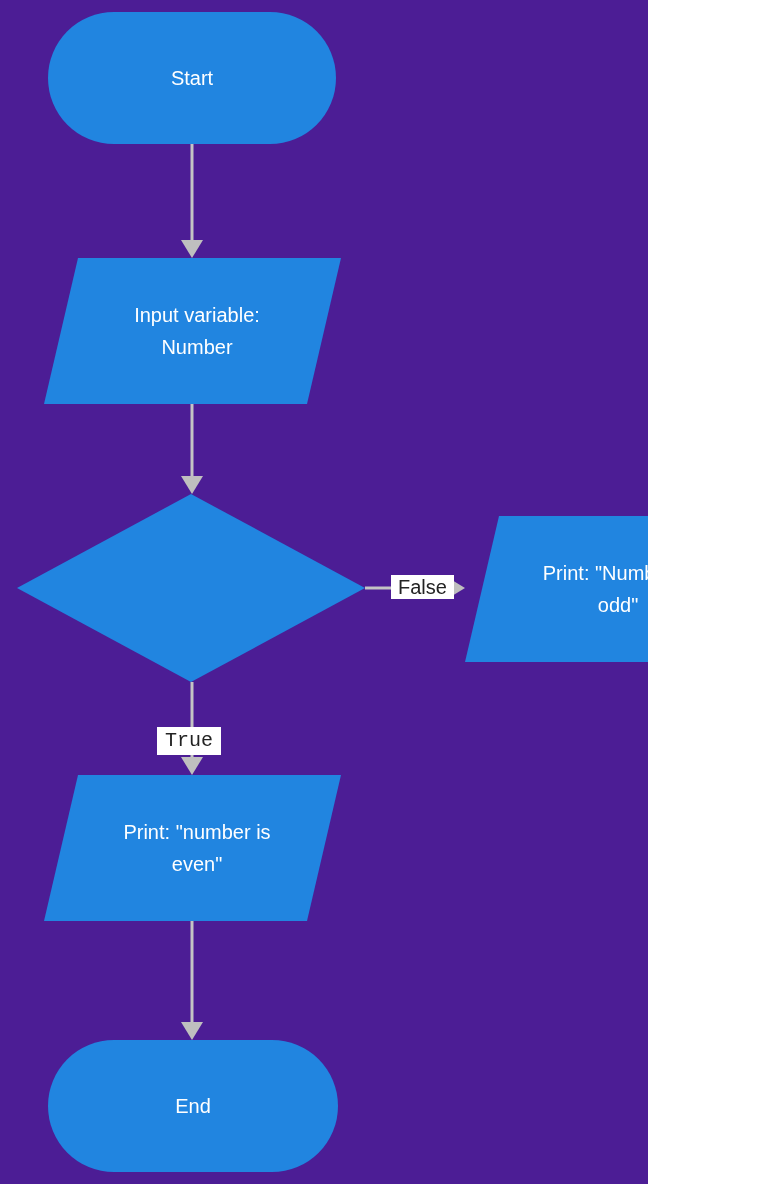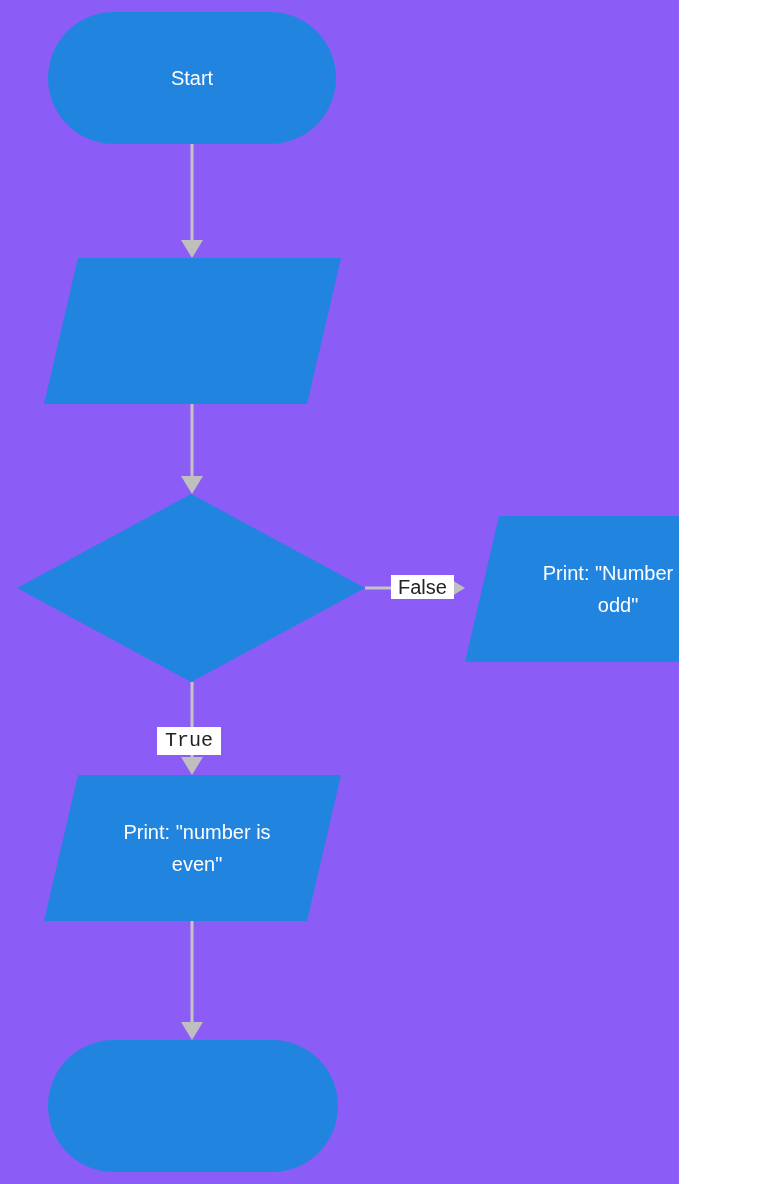--- a/index.html
+++ b/index.html
@@ -6,24 +6,25 @@
   html, body {
     margin: 0;
     padding: 0;
     background: #ffffff;
   }
   body {
     font-family: "Liberation Sans", sans-serif;
   }
   #flowchart-canvas {
     position: relative;
-    width: 679px;
+    width: 620px;
     height: 1184px;
-    background: #8b5cf6;
+    background: #4c1d95;
     overflow: hidden;
+    padding-left: 28px;
   }
   .fc-svg {
     position: absolute;
     left: 0;
     top: 0;
     width: 766px;
     height: 1184px;
   }
   
   .node-label {
@@ -94,26 +95,29 @@
 
     <polygon points="499,516 762,516 728,662 465,662" fill="#2185e0"></polygon>
 
     <polygon points="78,775 341,775 307,921 44,921" fill="#2185e0"></polygon>
 
     <rect x="48" y="1040" width="290" height="132" rx="66" ry="66" fill="#2185e0"></rect>
   </svg>
 
   <div class="node-label" style="left:48px; top:12px; width:288px; height:132px;">Start</div>
 
+  <div class="node-label" style="left:52px; top:258px; width:290px; height:146px;">Input variable:
+Number</div>
 
 
   <div class="node-label" style="left:473px; top:516px; width:290px; height:146px;">Print: "Number is
 odd"</div>
 
   <div class="node-label" style="left:52px; top:775px; width:290px; height:146px;">Print: "number is
 even"</div>
 
+  <div class="node-label" style="left:48px; top:1040px; width:290px; height:132px;">End</div>
 
   <div class="edge-label" style="left:391px; top:575px; padding:0 7px;">False</div>
 
   <div class="edge-label" style="left:157px; top:727px; padding:2px 8px;font-family:Liberation Mono, monospace;">True</div>
 
 </div>
 
 </body></html>

